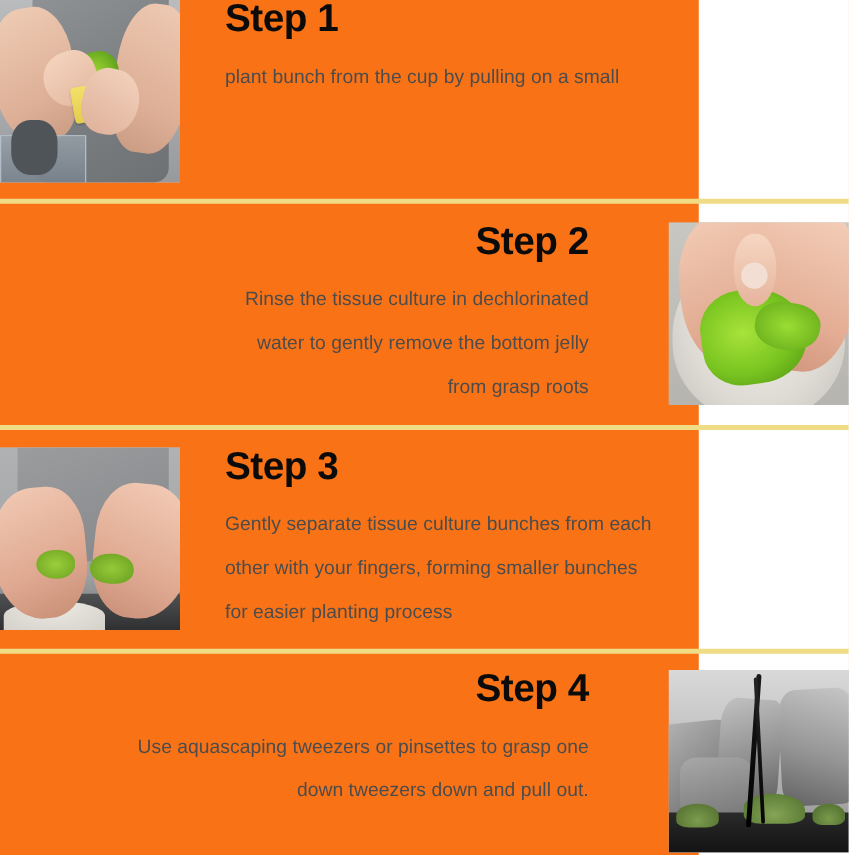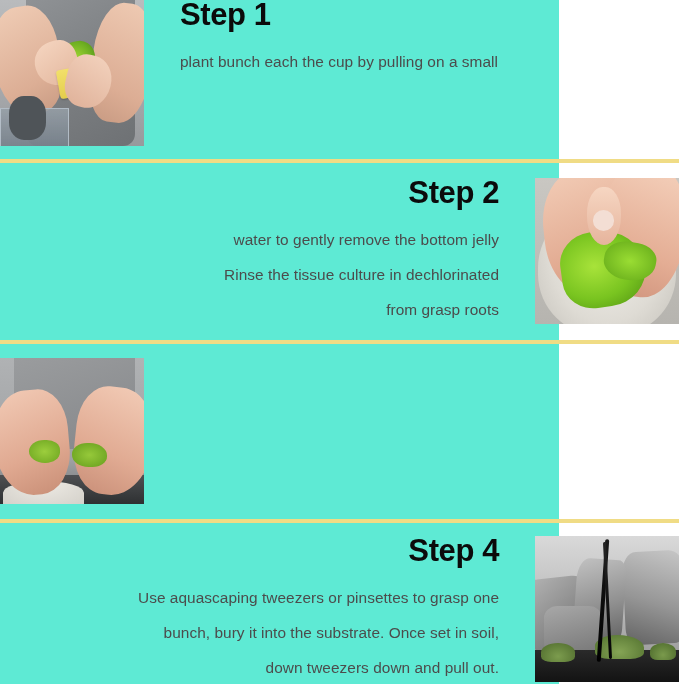--- a/index.html
+++ b/index.html
@@ -9,34 +9,34 @@
     height: 684px;
     background: #ffffff;
     font-family: "Liberation Sans", sans-serif;
     overflow: hidden;
   }
 
   .infographic {
     position: relative;
     width: 559px;
     height: 684px;
-    background: #5eead4;
+    background: #f97316;
   }
 
   
   .step-row {
     position: absolute;
     left: 0;
     width: 679px;
     display: flex;
     align-items: flex-start;
   }
 
   .step-row.image-left  { flex-direction: row; }
-  .step-row.image-right { flex-direction: row-reverse; }
+  .step-row.image-right { flex-direction: row-reverse; gap: 28px; }
 
   .step-photo {
     flex: 0 0 auto;
     width: 144px;
     height: 146px;
     overflow: hidden;
     position: relative;
     background: #bdbdbd;
   }
 
@@ -217,60 +217,68 @@
       <div class="ph p1-plant"></div>
       <div class="ph p1-handL"></div>
       <div class="ph p1-cup"></div>
       <div class="ph p1-handR"></div>
       <div class="ph p1-tank"></div>
       <div class="ph p1-tank-obj"></div>
     </div>
     <div class="step-text align-left">
       <div class="step-heading">Step 1</div>
       <div class="step-body">
-        <span class="line">plant bunch each the cup by pulling on a small</span>
+        <span class="line">plant bunch from the cup by pulling on a small</span>
       </div>
     </div>
   </div>
 
   <div class="divider" id="div-1"></div>
 
   <div class="step-row image-right" id="row-2">
     <div class="step-photo">
       <div class="ph p2-bg"></div>
       <div class="ph p2-bowl"></div>
       <div class="ph p2-hand1"></div>
       <div class="ph p2-hand2"></div>
       <div class="ph p2-moss"></div>
       <div class="ph p2-moss2"></div>
       <div class="ph p2-thumb"></div>
       <div class="ph p2-nail"></div>
     </div>
     <div class="step-text align-right">
       <div class="step-heading">Step 2</div>
       <div class="step-body">
+        <span class="line">Rinse the tissue culture in dechlorinated</span>
         <span class="line">water to gently remove the bottom jelly</span>
-        <span class="line">Rinse the tissue culture in dechlorinated</span>
         <span class="line">from grasp roots</span>
       </div>
     </div>
   </div>
 
   <div class="divider" id="div-2"></div>
 
   <div class="step-row image-left" id="row-3">
     <div class="step-photo">
       <div class="ph p3-bg"></div>
       <div class="ph p3-shirt"></div>
       <div class="ph p3-dark"></div>
       <div class="ph p3-plate"></div>
       <div class="ph p3-handL"></div>
       <div class="ph p3-handR"></div>
       <div class="ph p3-plantL"></div>
       <div class="ph p3-plantR"></div>
+    </div>
+    <div class="step-text align-left">
+      <div class="step-heading">Step 3</div>
+      <div class="step-body">
+        <span class="line">Gently separate tissue culture bunches from each</span>
+        <span class="line">other with your fingers, forming smaller bunches</span>
+        <span class="line">for easier planting process</span>
+      </div>
     </div>
   </div>
 
   <div class="divider" id="div-3"></div>
 
   <div class="step-row image-right" id="row-4">
     <div class="step-photo">
       <div class="ph p4-bg"></div>
       <div class="ph p4-rock1"></div>
       <div class="ph p4-rock3"></div>
@@ -280,19 +288,18 @@
       <div class="ph p4-grass1"></div>
       <div class="ph p4-grass2"></div>
       <div class="ph p4-grass3"></div>
       <div class="ph p4-tweezer"></div>
       <div class="ph p4-tweezer2"></div>
     </div>
     <div class="step-text align-right">
       <div class="step-heading">Step 4</div>
       <div class="step-body">
         <span class="line">Use aquascaping tweezers or pinsettes to grasp one</span>
-        <span class="line">bunch, bury it into the substrate. Once set in soil,</span>
         <span class="line">down tweezers down and pull out.</span>
       </div>
     </div>
   </div>
 
 </div>
 
 </body></html>

